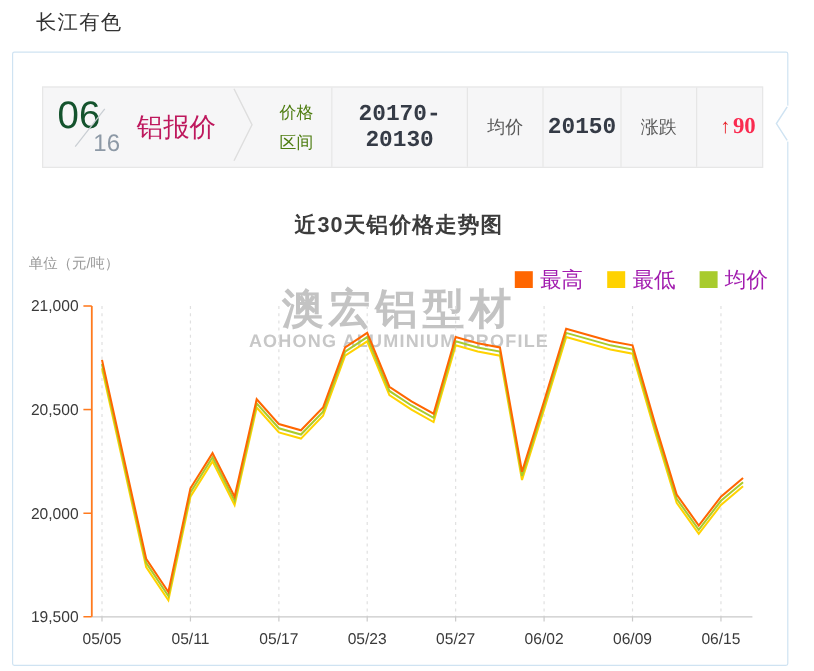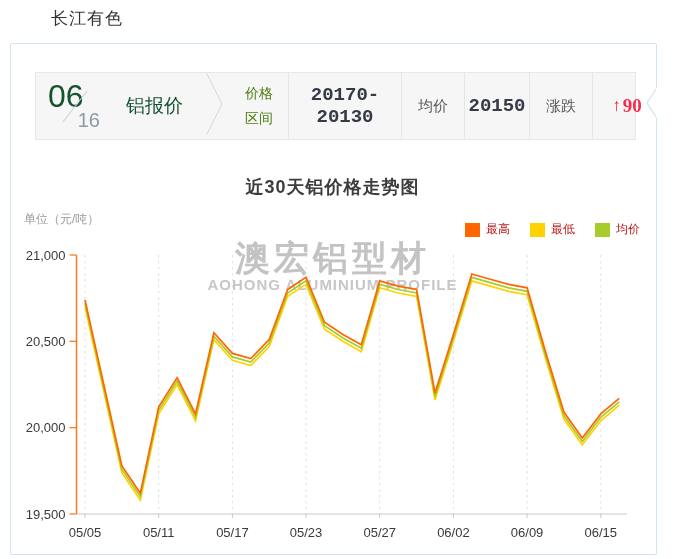--- a/index.html
+++ b/index.html
@@ -1,49 +1,49 @@
 <!DOCTYPE html>
 <html><head>
 <meta charset="utf-8">
 <style>
   html,body{margin:0;padding:0;}
   body{
     width:678px;height:559px;position:relative;overflow:hidden;background:#fff;
     font-family:"Liberation Sans","DejaVu Sans",sans-serif;
   }
-  .page-title{position:absolute;left:30px;top:7px;font-size:17px;font-weight:500;color:#333;letter-spacing:1px;margin-left:21px;}
+  .page-title{position:absolute;left:30px;top:7px;font-size:17px;font-weight:500;color:#333;letter-spacing:1px;}
   .panel{position:absolute;left:10px;top:43px;width:645px;height:510px;border:1px solid #cfe3f2;border-radius:2px;background:#fff;}
   .panel-notch{position:absolute;right:-2px;top:44px;width:13px;height:30px;background:#fff;z-index:5;}
   
   .quote-bar{
     position:absolute;left:35px;top:72px;width:601px;height:68px;box-sizing:border-box;
     background:#f6f6f7;border:1px solid #e7e7e7;display:flex;align-items:center;padding-left:12px;z-index:3;
   }
   .date-block{position:relative;width:54px;height:48px;flex:0 0 auto;}
   .date-month{position:absolute;left:0;top:-4px;font-size:32px;color:#14532d;}
   .date-day{position:absolute;right:2px;bottom:-2px;font-size:20px;color:#8d99a6;}
   .date-slash{position:absolute;left:7px;top:24px;width:40px;height:1px;background:#c9ced3;transform:rotate(-52deg);}
-  .product-name{width:80px;margin-left:24px;font-size:19px;color:#14532d;flex:0 0 auto;}
+  .product-name{width:80px;margin-left:12px;font-size:22px;color:#be185d;flex:0 0 auto;}
   .sep-chevron{flex:0 0 auto;margin:0 6px 0 0;}
   .cell{display:flex;align-items:center;justify-content:center;text-align:center;flex:0 0 auto;}
   .range-label{width:58px;font-size:14px;color:#4d7c0f;line-height:25px;}
   .range-label span{display:inline-block;width:30px;}
   .num{font-family:Liberation Mono, monospace;font-weight:bold;font-size:19px;color:#353b46;}
   .w-val{width:112px;} .w-avg{width:62px;} .w-avgv{width:64px;} .w-chg{width:62px;} .w-chgv{width:68px;}
   .label-sm{font-size:15px;color:#5a5a5a;}
   .vdiv{width:1px;align-self:stretch;background:#e6e6e6;flex:0 0 auto;}
   .up-arrow{font-size:17px;font-weight:bold;color:#e71e25;margin-right:2px;}
   .chg-num{font-family:"Liberation Serif","DejaVu Serif",serif;font-weight:bold;font-size:19px;color:#fa2b50;}
   
   .chart-title{position:absolute;left:10px;width:645px;top:175px;text-align:center;font-size:18px;font-weight:bold;color:#3c3c3c;z-index:3;letter-spacing:1px;}
   .unit-label{position:absolute;left:24px;top:211px;font-size:12px;color:#999;z-index:3;}
   .legend{position:absolute;right:38px;top:221px;display:flex;align-items:center;gap:20px;z-index:3;}
   .legend-item{display:flex;align-items:center;gap:6px;}
   .legend-sq{width:15px;height:14px;display:inline-block;}
-  .legend-label{font-size:12px;color:#b91c1c;}
+  .legend-label{font-size:18px;color:#a21caf;}
   
   .watermark{position:absolute;left:10px;width:645px;top:240px;text-align:center;z-index:1;user-select:none;}
   .wm-cn{font-size:35px;font-weight:bold;color:#c3c3c3;letter-spacing:4px;line-height:36px;}
   .wm-en{font-size:15px;font-weight:bold;color:#c7c7c7;letter-spacing:1px;line-height:17px;}
   #plot{position:absolute;left:0;top:0;z-index:2;pointer-events:none;}
 </style>
 </head>
 <body>
 
 <div class="page-title">长江有色</div>

